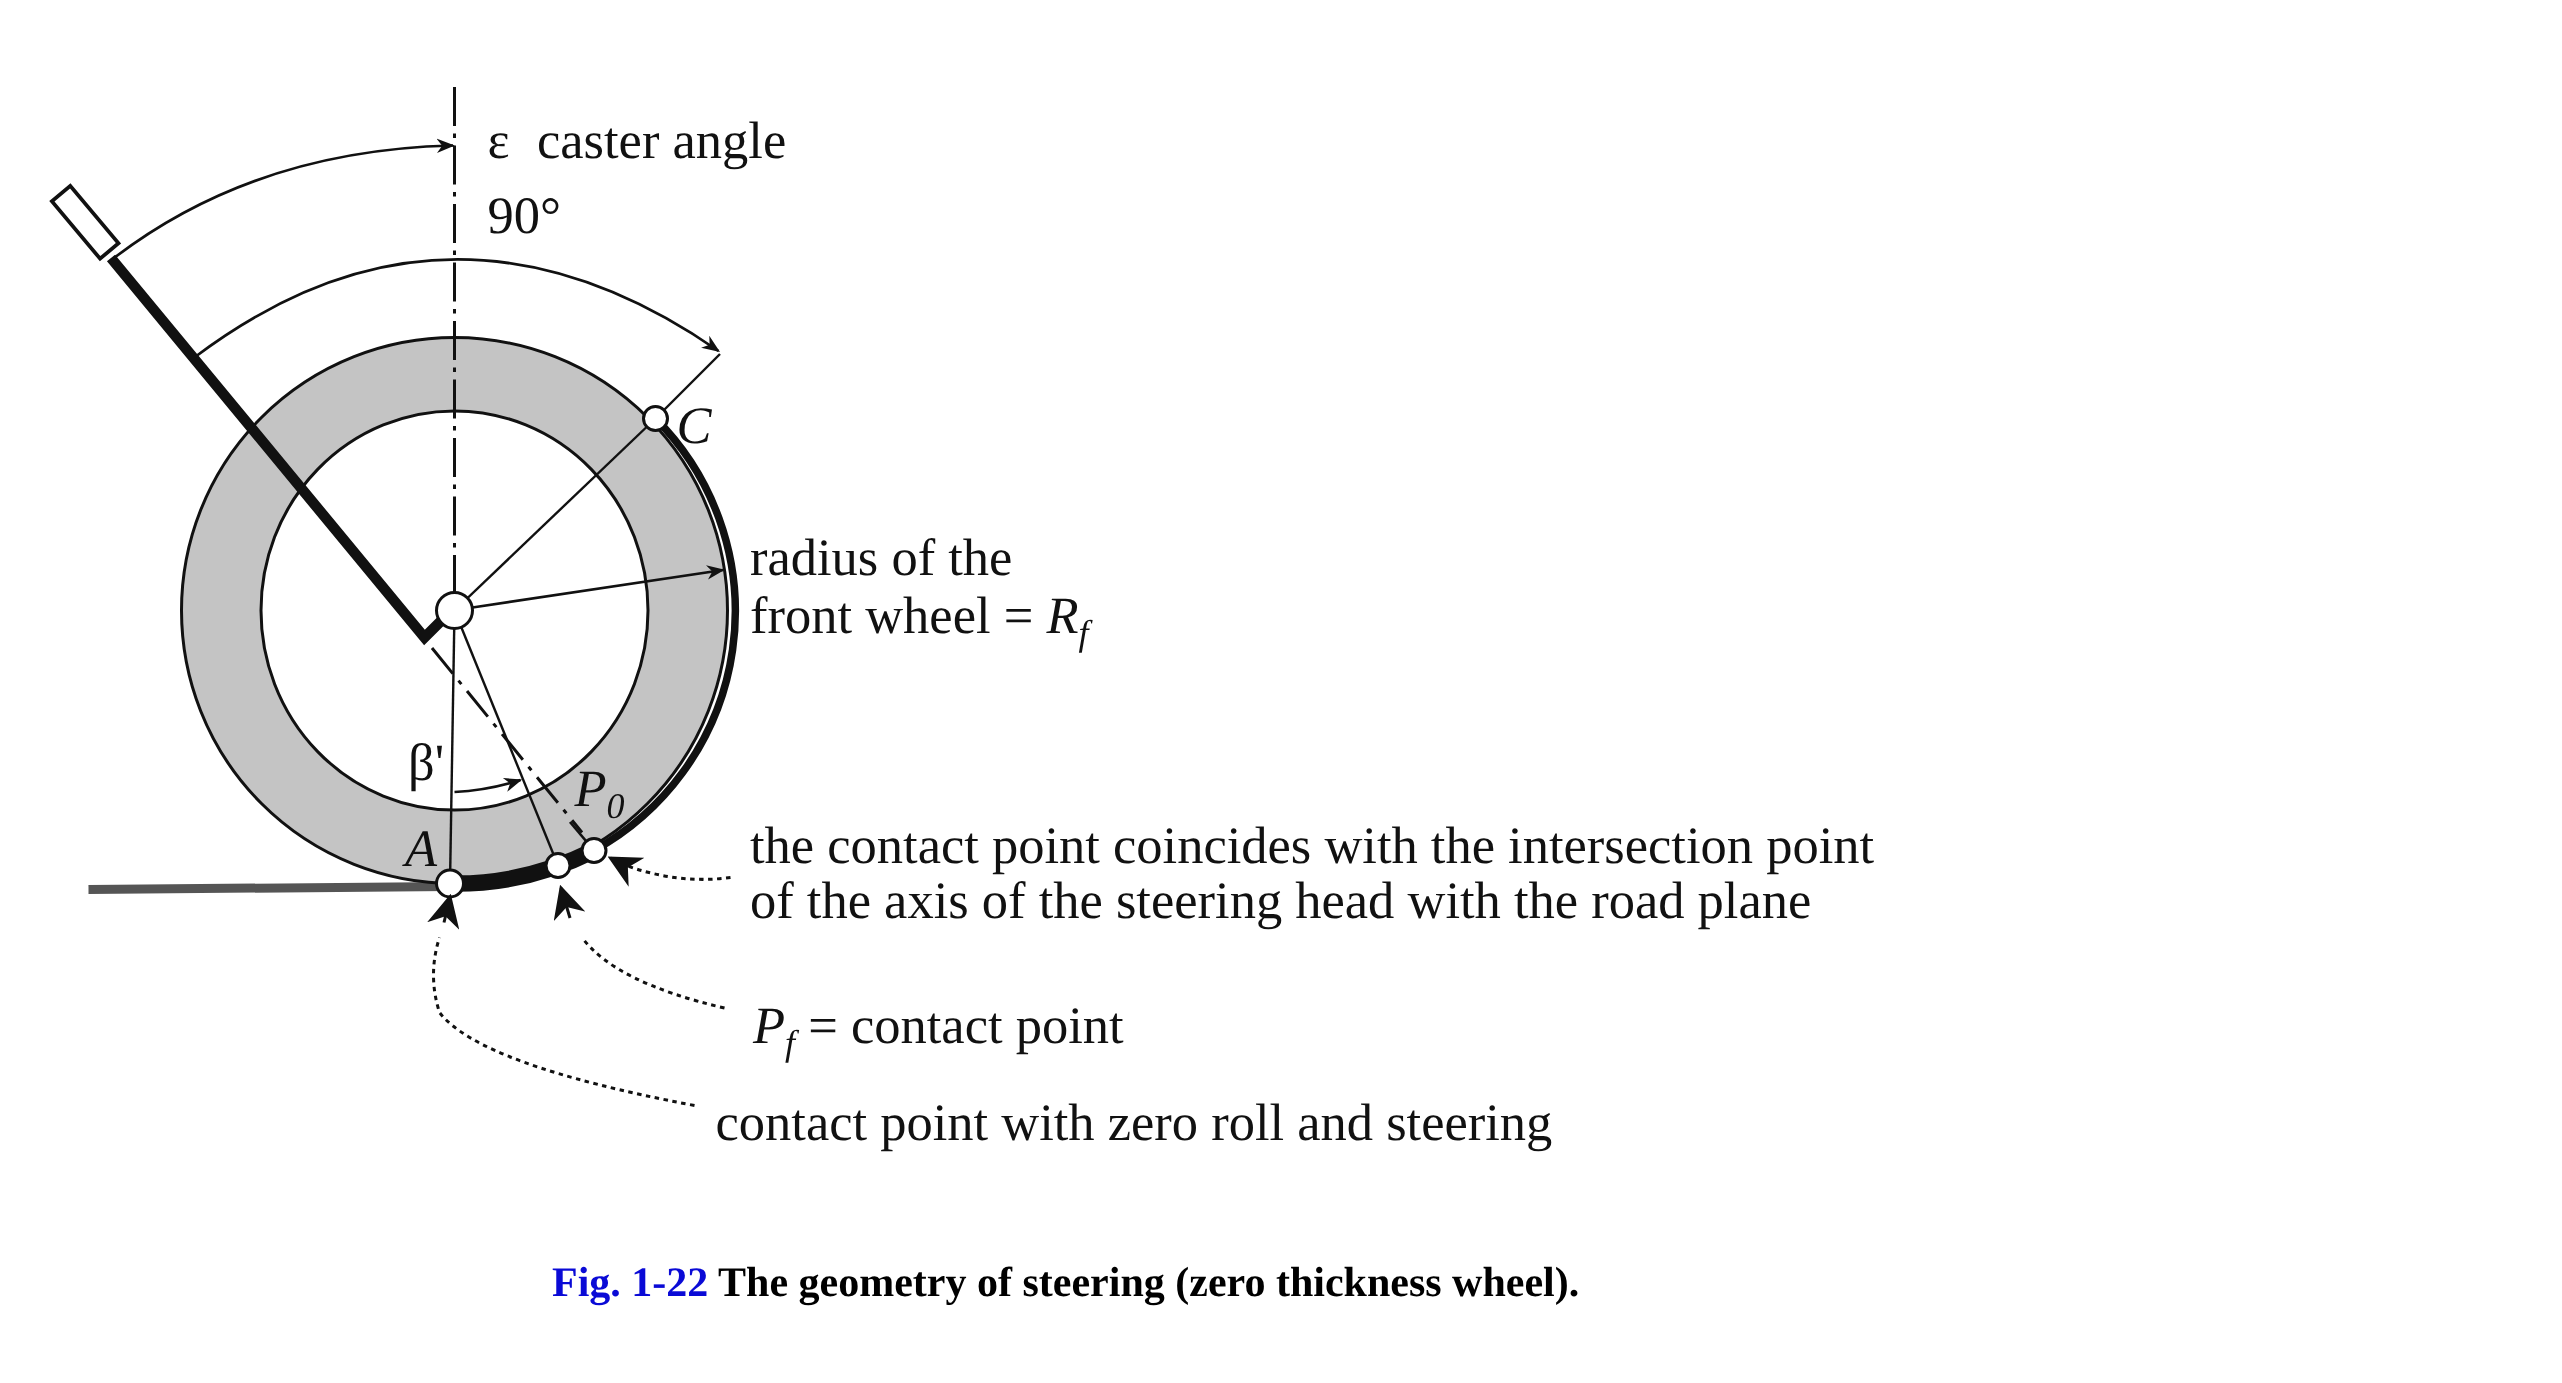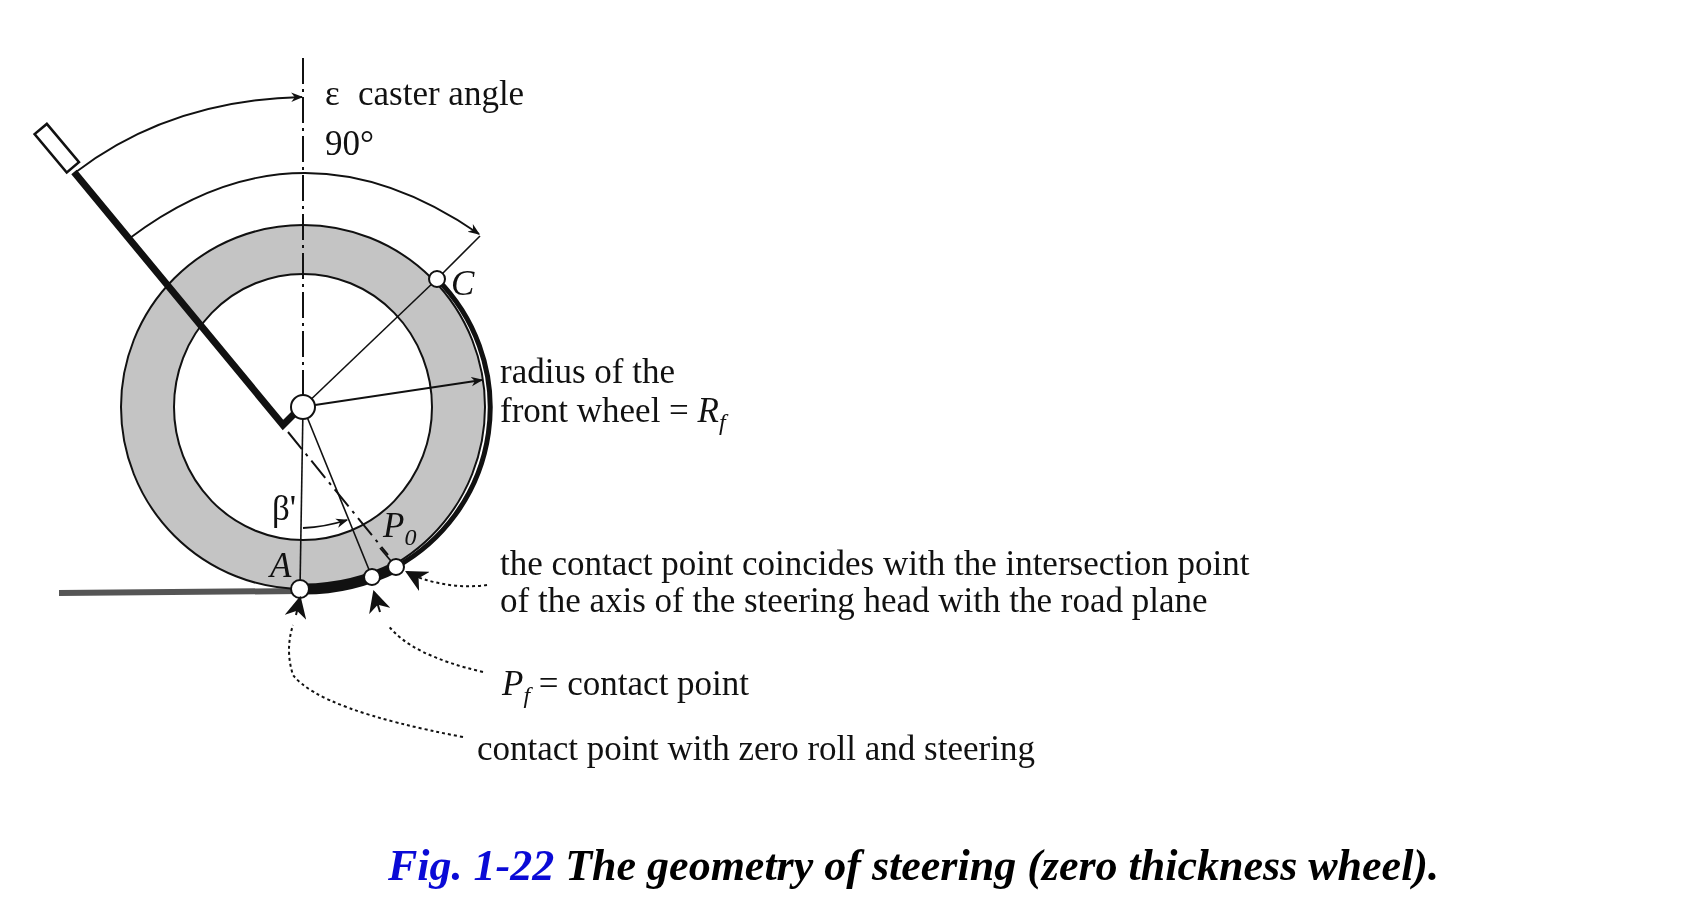--- a/index.html
+++ b/index.html
@@ -2,21 +2,21 @@
 <html><head>
 <meta charset="utf-8">
 <style>
   html, body { margin: 0; padding: 0; background: #ffffff; }
   body { width: 1708px; height: 922px; position: relative; overflow: hidden; }
   #figure { position: absolute; left: 0; top: 0; width: 1708px; height: 922px; }
   .lbl { font-family: "Liberation Serif", "DejaVu Serif", serif; fill: #111; font-size: 35px; }
   .it { font-style: italic; }
   .sub { font-size: 24px; font-style: italic; }
   .caption { position: absolute; left: 368px; top: 840px; white-space: nowrap;
-    font-family: "Liberation Serif", "DejaVu Serif", serif; font-style: italic; font-weight: bold; font-size: 44px; margin-left: 20px; }
+    font-family: "Liberation Serif", "DejaVu Serif", serif; font-weight: bold; font-size: 28px; }
   .caption .num { color: #0a0ad6; }
   .caption .txt { color: #000; }
 </style>
 </head>
 <body>
 
 <svg id="figure" viewBox="0 0 1708 922" xmlns="http://www.w3.org/2000/svg">
   <defs>
     <marker id="arrow" viewBox="0 0 10 10" refX="9" refY="5" markerWidth="12" markerHeight="12" orient="auto-start-reverse" markerUnits="userSpaceOnUse">
       <path d="M0,1 L10,5 L0,9 L3,5 z" fill="#111"></path>

